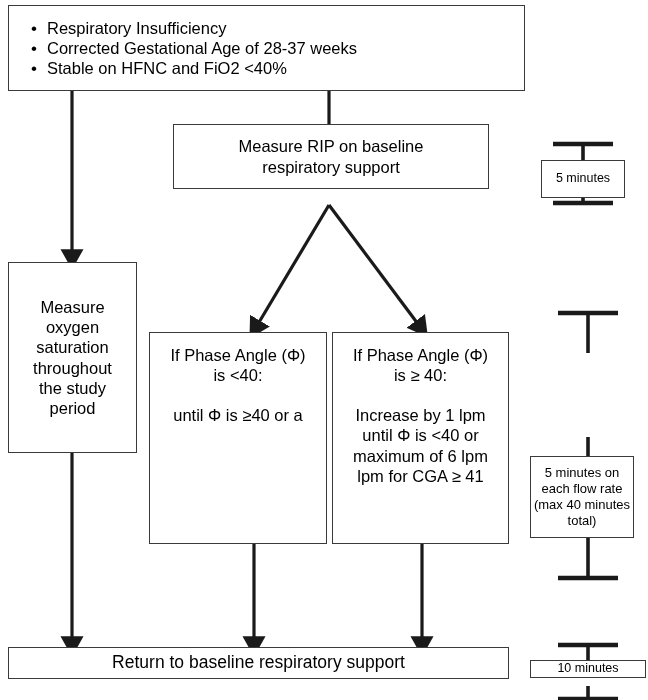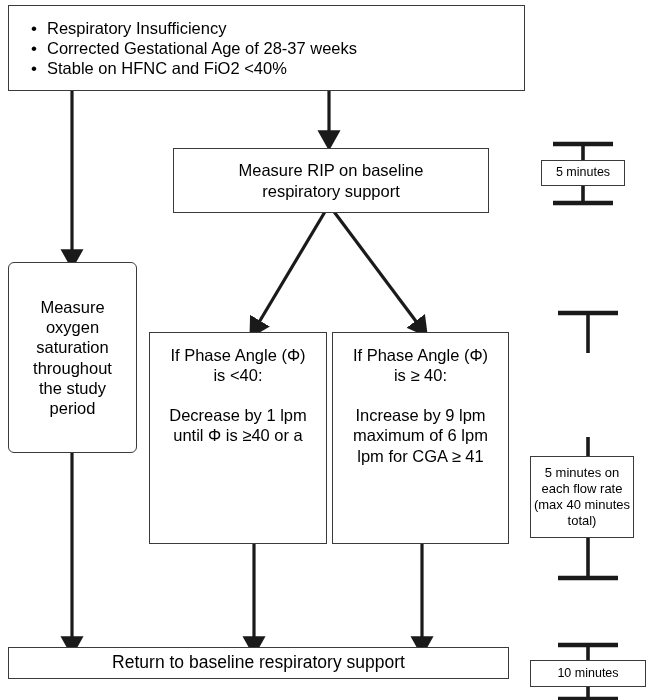--- a/index.html
+++ b/index.html
@@ -134,64 +134,64 @@
     <div class="bullet-row">
       <span class="bullet-dot">•</span>
       <span class="bullet-text">Corrected Gestational Age of 28-37 weeks</span>
     </div>
     <div class="bullet-row">
       <span class="bullet-dot">•</span>
       <span class="bullet-text">Stable on HFNC and FiO2 &lt;40%</span>
     </div>
   </div>
 
-  <div class="node" style="left:173px; top:148px; width:316px; height:65px; font-size:16.5px;">
+  <div class="node" style="left:173px; top:124px; width:316px; height:65px; font-size:16.5px;">
     <span class="tline">Measure RIP on baseline</span>
     <span class="tline">respiratory support</span>
   </div>
 
-  <div class="node" style="left:8px; top:262px; width:129px; height:191px; font-size:16.5px;border-radius:6px;">
+  <div class="node" style="left:8px; top:262px; width:129px; height:191px; font-size:16.5px;">
     <span class="tline">Measure</span>
     <span class="tline">oxygen</span>
     <span class="tline">saturation</span>
     <span class="tline">throughout</span>
     <span class="tline">the study</span>
     <span class="tline">period</span>
   </div>
 
   <div class="node" style="left:149px; top:332px; width:178px; height:212px; justify-content:flex-start; padding-top:12px; font-size:16.5px;">
     <span class="tline">If Phase Angle (Φ)</span>
     <span class="tline">is &lt;40:</span>
     <span class="tline" style="height:20px;"></span>
-    <span class="tline">Decrease by 1 lpm</span>
     <span class="tline">until Φ is ≥40 or a</span>
   </div>
 
   <div class="node" style="left:332px; top:332px; width:177px; height:212px; justify-content:flex-start; padding-top:12px; font-size:16.5px;">
     <span class="tline">If Phase Angle (Φ)</span>
     <span class="tline">is ≥ 40:</span>
     <span class="tline" style="height:20px;"></span>
-    <span class="tline">Increase by 9 lpm</span>
+    <span class="tline">Increase by 1 lpm</span>
+    <span class="tline">until Φ is &lt;40 or</span>
     <span class="tline">maximum of 6 lpm</span>
     <span class="tline">lpm for CGA ≥ 41</span>
   </div>
 
   <div class="node" style="left:8px; top:647px; width:501px; height:32px; font-size:17.5px;">
     <span class="tline">Return to baseline respiratory support</span>
   </div>
 
-  <div class="node" style="left:541px; top:160px; width:84px; height:26px; font-size:12.5px;">
+  <div class="node" style="left:541px; top:160px; width:84px; height:38px; font-size:12.5px;">
     <span class="tline">5 minutes</span>
   </div>
 
 
   <div class="node" style="left:530px; top:456px; width:104px; height:82px; font-size:13px;">
     <span class="tline">5 minutes on</span>
     <span class="tline">each flow rate</span>
     <span class="tline">(max 40 minutes</span>
     <span class="tline">total)</span>
   </div>
 
-  <div class="node" style="left:530px; top:660px; width:116px; height:27px; font-size:12.5px;">
+  <div class="node" style="left:530px; top:660px; width:116px; height:18px; font-size:12.5px;">
     <span class="tline">10 minutes</span>
   </div>
 
 </div>
 
 </body></html>

